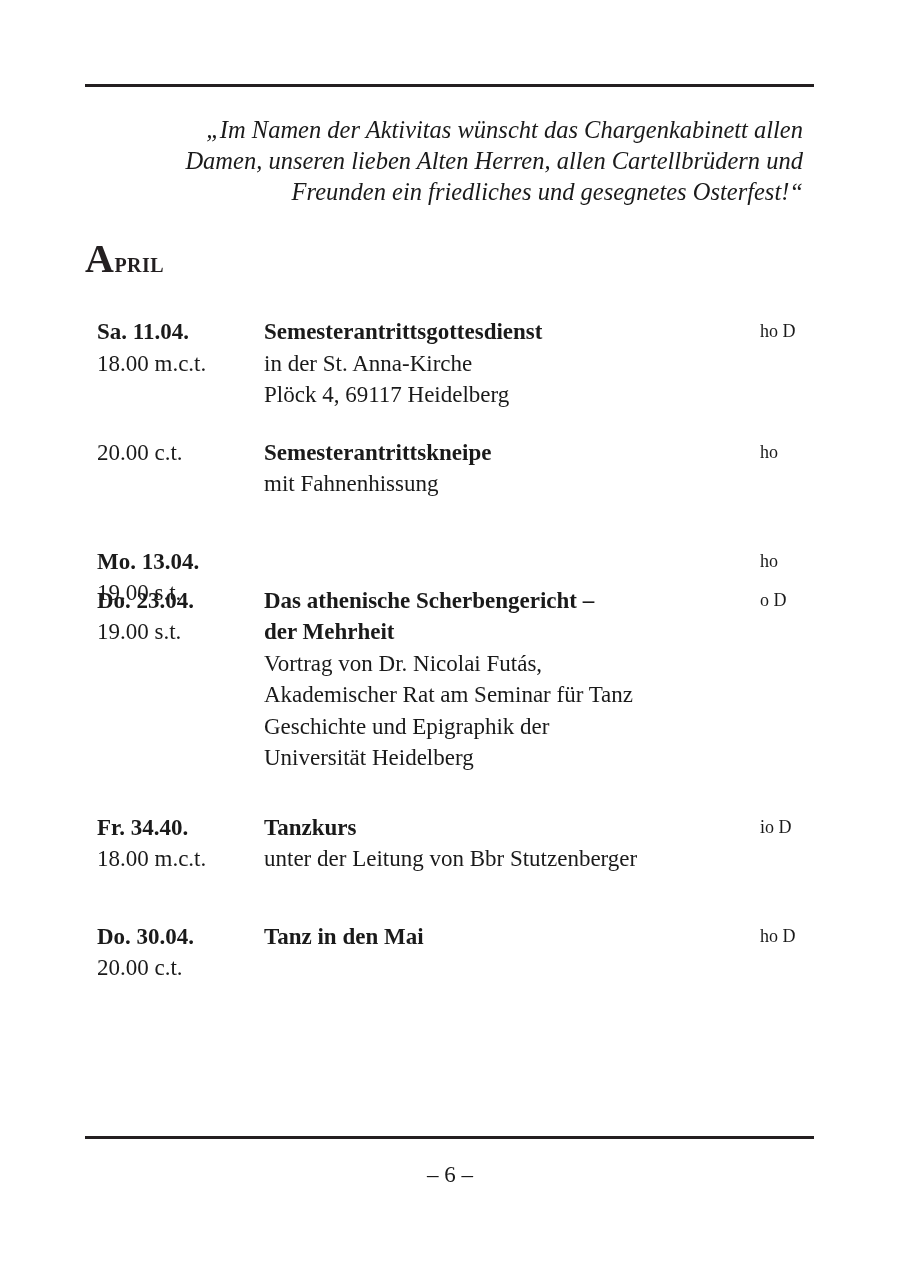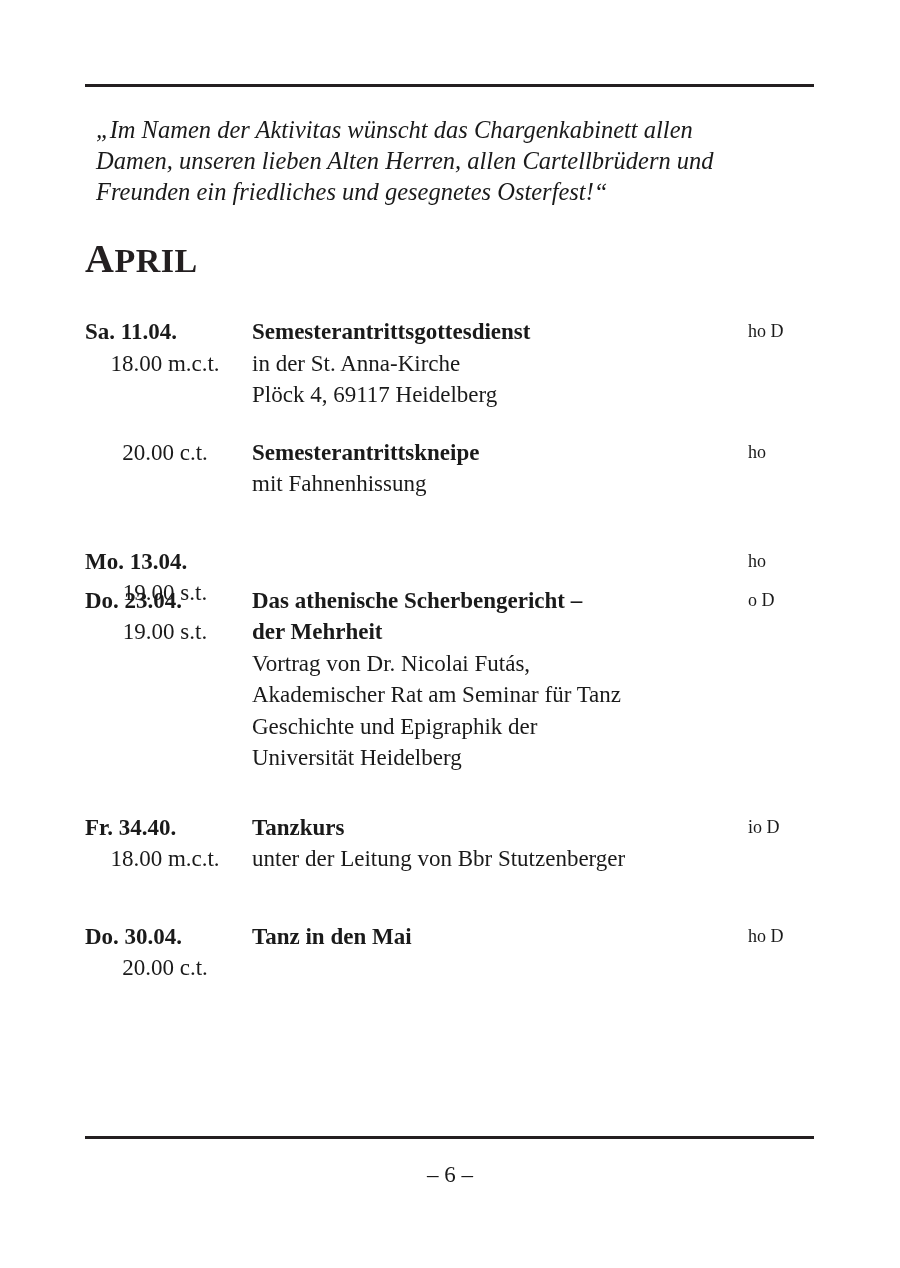--- a/index.html
+++ b/index.html
@@ -29,46 +29,47 @@
     background: #231f20;
   }
   .rule-top { top: 84px; }
   .rule-bottom { top: 1136px; }
 
   .epigraph {
     position: absolute;
     left: 96px;
     top: 114px;
     width: 707px;
-    text-align: left;
+    text-align: right;
     font-style: italic;
     font-size: 24.5px;
     line-height: 31px;
     color: #1a1a1a;
   }
   .epigraph-line { display: block; white-space: nowrap; }
 
   .month-heading {
     position: absolute;
     left: 85px;
     top: 240px;
     font-weight: bold;
     font-size: 31px;
     line-height: 38px;
     letter-spacing: 0.5px;
     color: #231f20;
   }
   .month-heading .cap-first { font-size: 40px; }
-  .month-heading .cap-rest { font-size: 34px; margin-top: 48px; }
+  .month-heading .cap-rest { font-size: 20px; margin-top: 48px; }
 
   .entries {
     position: absolute;
     left: 0;
     top: 316px;
     width: 788px;
+    padding-left: 12px;
   }
   .entry {
     position: relative;
     width: 900px;
   }
   .entry-grid {
     position: relative;
     min-height: 1px;
   }
   .col-date {
@@ -81,21 +82,20 @@
   }
   .date-line {
     display: block;
     font-weight: bold;
     white-space: nowrap;
   }
   .time-line {
     display: block;
     font-weight: normal;
     white-space: nowrap;
-    text-align: center;
   }
   .col-main {
     position: relative;
     margin-left: 252px;
     width: 480px;
     font-size: 23px;
     line-height: 31.5px;
     min-height: 31.5px;
   }
   .event-title {

